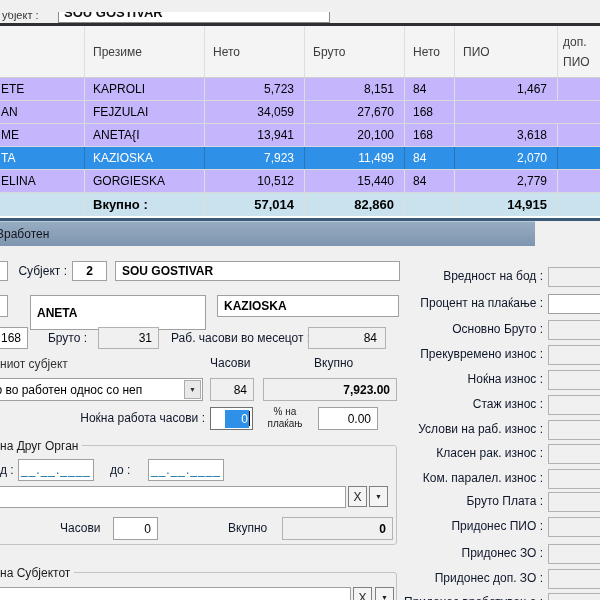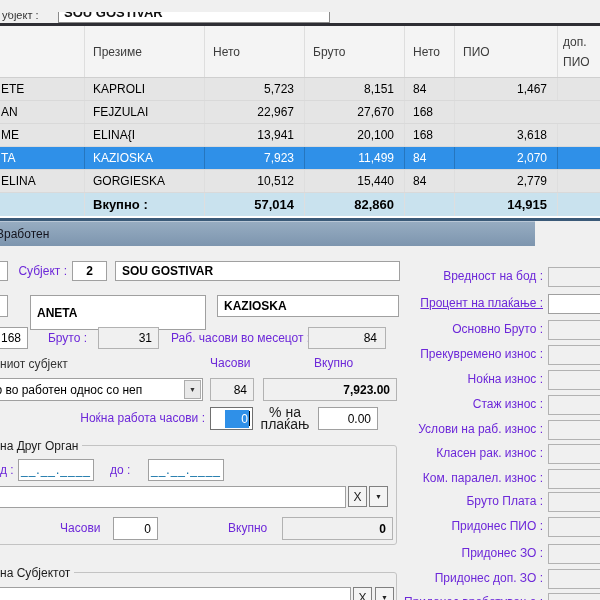--- a/index.html
+++ b/index.html
@@ -16,21 +16,21 @@
             border:1px solid #8a8a8a;box-sizing:border-box;overflow:hidden;}
   .topfield span{display:block;margin:1px 0 0 5px;font-size:13px;font-weight:bold;color:#111;}
   .darkline{position:absolute;left:0;top:11px;width:600px;height:3px;background:#2e2e34;}
 
   
   .grid{position:absolute;left:0;top:14px;width:600px;height:192px;background:#fff;}
   .g-header{display:flex;height:52px;background:#f4f4f4;border-bottom:1px solid #cfcfcf;
             color:#3c3c3c;font-size:12px;box-sizing:border-box;}
   .g-header .cell{display:flex;align-items:center;}
   .g-row{display:flex;height:23px;border-bottom:1px solid #d9d9d9;box-sizing:border-box;
-         font-size:12px;color:#000;align-items:center;background:#e5e5e5;}
+         font-size:12px;color:#000;align-items:center;background:#c4b5fd;}
   .g-row.selected{background:#2f90e8;color:#fff;}
   .g-row.selected .cell{border-right-color:rgba(0,0,0,.18);}
   .g-total{display:flex;height:23px;background:#c9e2ee;font-size:13px;font-weight:bold;
            align-items:center;box-sizing:border-box;}
   .cell{box-sizing:border-box;height:100%;display:flex;align-items:center;overflow:hidden;
         border-right:1px solid #dedede;white-space:nowrap;}
   .c1{width:85px;padding-left:1px;}
   .c2{width:120px;padding-left:8px;}
   .c3{width:100px;justify-content:flex-end;padding-right:10px;}
   .c4{width:100px;justify-content:flex-end;padding-right:10px;}
@@ -40,41 +40,41 @@
   .g-header .c7{white-space:normal;line-height:20px;width:42px;}
   .gridedge{position:absolute;left:0;top:206px;width:600px;height:3px;background:#3b5a78;}
 
   
   .caption{position:absolute;left:0;top:209px;width:535px;height:24px;
            background:linear-gradient(180deg,#97acc1 0%,#8BA2B9 45%,#7d95ae 100%);
            border-top:1px solid #b9c7d6;overflow:hidden;display:flex;align-items:center;}
   .caption span{margin-left:-4px;font-size:12px;color:#14141e;}
 
   
-  .lbl{position:absolute;font-size:12px;color:#6d28d9;white-space:nowrap;}
+  .lbl{position:absolute;font-size:12px;color:#0f172a;white-space:nowrap;}
   .lbl.r{text-align:right;}
   .field{position:absolute;background:#fff;border:1px solid #a0a0a0;box-sizing:border-box;
          font-size:12px;color:#000;display:flex;align-items:center;overflow:hidden;}
   .field.gray{background:#f0f0f0;border-color:#b2b2b2;}
   .field.right{justify-content:flex-end;}
   .field.center{justify-content:center;}
   .bold{font-weight:bold;}
   .pl{padding-left:6px;}
   .pr{padding-right:6px;}
   .combo-arrow{position:absolute;top:1px;bottom:1px;width:17px;background:#e9e9e9;
                border:1px solid #acacac;display:flex;align-items:center;justify-content:center;
                font-size:7px;color:#333;box-sizing:border-box;}
   .btn{position:absolute;background:#f4f4f4;border:1px solid #808080;box-sizing:border-box;
        display:flex;align-items:center;justify-content:center;font-size:12px;color:#222;}
   .btn.arrow{font-size:7px;}
   .groupbox{position:absolute;border:1px solid #c3c3c3;border-radius:3px;box-sizing:border-box;}
   .grouplabel{position:absolute;font-size:12px;color:#1c1c1c;background:#f0f0f0;padding:0 4px 0 0;z-index:2;white-space:nowrap;}
   .sel{background:#2f90e8;color:#fff;padding:2px 1px 2px 16px;font-size:12px;}
   .caret{width:1px;height:15px;background:#000;margin-right:2px;}
-  .pct{position:absolute;font-size:14px;color:#1c1c1c;text-align:center;line-height:12px;}
+  .pct{position:absolute;font-size:10px;color:#1c1c1c;text-align:center;line-height:12px;}
   .dateph{color:#0369a1;letter-spacing:1px;font-size:12px;}
 </style>
 </head>
 <body>
 
 <div class="screen">
 
   <div class="topbar">
     <span class="topbar-label">убјект :</span>
     <div class="topfield">
@@ -99,28 +99,28 @@
       <div class="cell c2">KAPROLI</div>
       <div class="cell c3">5,723</div>
       <div class="cell c4">8,151</div>
       <div class="cell c5">84</div>
       <div class="cell c6">1,467</div>
       <div class="cell c7"></div>
     </div>
     <div class="g-row">
       <div class="cell c1">AN</div>
       <div class="cell c2">FEJZULAI</div>
-      <div class="cell c3">22,967</div>
+      <div class="cell c3">34,059</div>
       <div class="cell c4">27,670</div>
       <div class="cell c5">168</div>
       <div class="cell c7"></div>
     </div>
     <div class="g-row">
       <div class="cell c1">ME</div>
-      <div class="cell c2">ELINA{I</div>
+      <div class="cell c2">ANETA{I</div>
       <div class="cell c3">13,941</div>
       <div class="cell c4">20,100</div>
       <div class="cell c5">168</div>
       <div class="cell c6">3,618</div>
       <div class="cell c7"></div>
     </div>
     <div class="g-row selected">
       <div class="cell c1">TA</div>
       <div class="cell c2">KAZIOSKA</div>
       <div class="cell c3">7,923</div>
@@ -235,21 +235,21 @@
 
   <div class="groupbox" style="left:-20px;top:560px;width:417px;height:60px;"></div>
   <span class="grouplabel" style="left:0;top:554px;">на Субјектот</span>
   <div class="field" style="left:-20px;top:575px;width:371px;height:23px;"></div>
   <div class="btn" style="left:353px;top:575px;width:19px;height:21px;">X</div>
   <div class="btn arrow" style="left:375px;top:575px;width:19px;height:21px;">▼</div>
 
   <span class="lbl r" style="left:400px;top:257px;width:143px;">Вредност на бод :</span>
   <div class="field gray" style="left:548px;top:255px;width:60px;height:20px;"></div>
 
-  <span class="lbl r" style="left:400px;top:284px;width:143px;text-decoration:underline;">Процент на плаќање :</span>
+  <span class="lbl r" style="left:400px;top:284px;width:143px;">Процент на плаќање :</span>
   <div class="field" style="left:548px;top:282px;width:60px;height:20px;"></div>
 
   <span class="lbl r" style="left:400px;top:310px;width:143px;">Основно Бруто :</span>
   <div class="field gray" style="left:548px;top:308px;width:60px;height:20px;"></div>
 
   <span class="lbl r" style="left:400px;top:335px;width:143px;">Прекувремено износ :</span>
   <div class="field gray" style="left:548px;top:333px;width:60px;height:20px;"></div>
 
   <span class="lbl r" style="left:400px;top:360px;width:143px;">Ноќна износ :</span>
   <div class="field gray" style="left:548px;top:358px;width:60px;height:20px;"></div>

